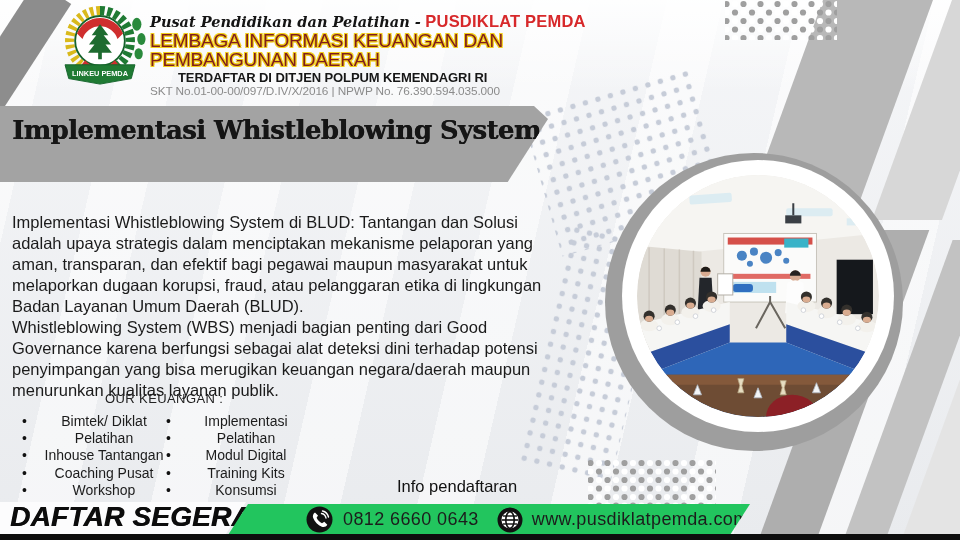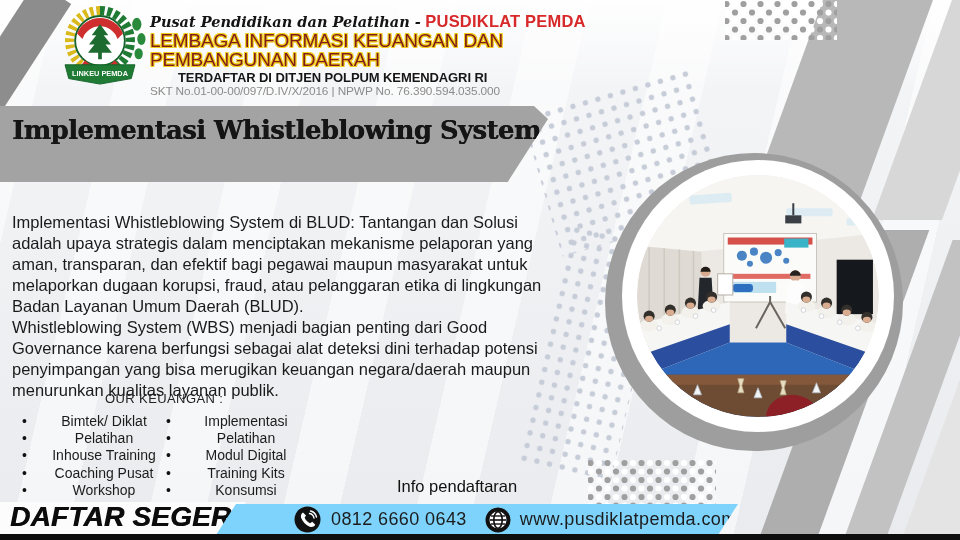--- a/index.html
+++ b/index.html
@@ -59,21 +59,21 @@
     background:#9e9e9e;}
   .photo-white{position:absolute;left:17px;top:7px;width:272px;height:272px;border-radius:50%;
     background:#fff;}
   .photo-scene{position:absolute;left:15px;top:15px;width:242px;height:242px;border-radius:50%;
     overflow:hidden;display:block;}
 
   
   .info-label{position:absolute;left:397px;top:477px;font-size:16.5px;color:#111;text-align:right;}
   .cta{position:absolute;left:10px;top:501px;font-size:28px;font-weight:bold;font-style:italic;
     color:#0c0c0c;letter-spacing:.2px;text-shadow:.6px 0 currentColor;}
-  .contact-bar{position:absolute;left:216px;top:504px;width:522px;height:31px;background:#7dd3fc;
+  .contact-bar{position:absolute;left:228px;top:504px;width:522px;height:31px;background:#22c55e;
     clip-path:polygon(20px 0,100% 0,calc(100% - 20px) 100%,0 100%);
     display:flex;align-items:center;padding-left:78px;box-sizing:border-box;}
   .contact-text{font-size:18px;color:#1c1c1c;letter-spacing:.4px;}
   .icon{display:block;}
   .phone-ic{margin-right:10px;}
   .globe-ic{margin-left:18px;margin-right:9px;}
 </style>
 </head>
 <body>
 
@@ -157,21 +157,21 @@
     <div class="svc-row">
         <span class="svc-dot">•</span>
         <span class="svc-label">Bimtek/ Diklat</span>
       </div>
     <div class="svc-row">
         <span class="svc-dot">•</span>
         <span class="svc-label">Pelatihan</span>
       </div>
     <div class="svc-row">
         <span class="svc-dot">•</span>
-        <span class="svc-label">Inhouse Training</span>
+        <span class="svc-label">Inhouse Tantangan</span>
       </div>
     <div class="svc-row">
         <span class="svc-dot">•</span>
         <span class="svc-label">Coaching Pusat</span>
       </div>
     <div class="svc-row">
         <span class="svc-dot">•</span>
         <span class="svc-label">Workshop</span>
       </div>
   </div>

